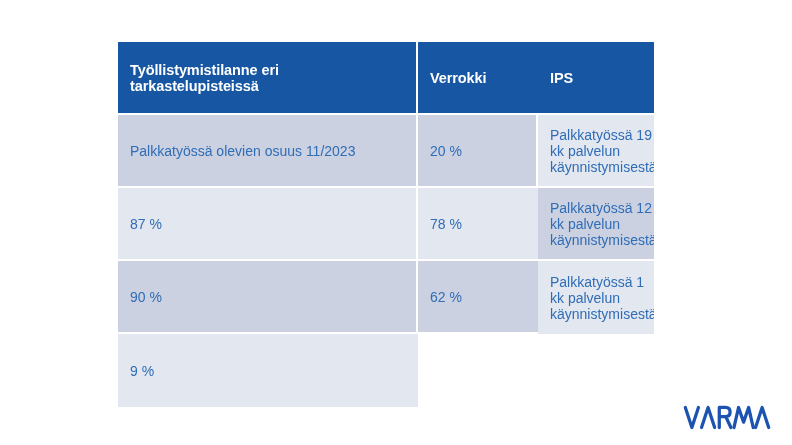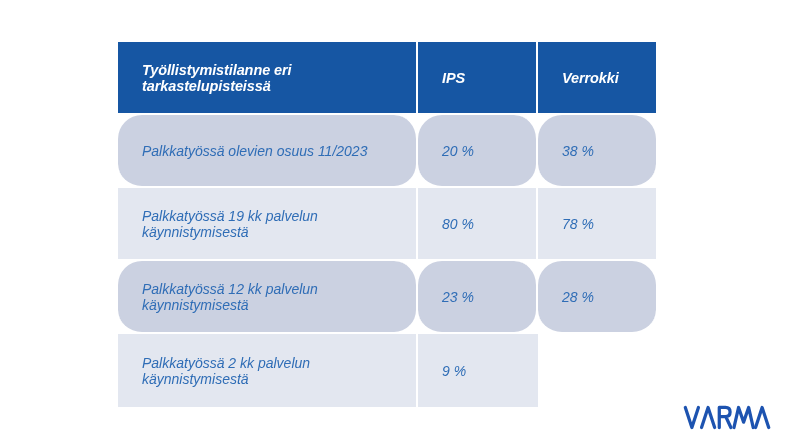--- a/index.html
+++ b/index.html
@@ -19,41 +19,40 @@
     left: 118px;
     top: 42px;
     display: grid;
     grid-template-columns: 300px 120px 118px;
     grid-auto-rows: 73px;
   }
   .cell {
     box-sizing: border-box;
     display: flex;
     align-items: center;
-    padding-left: 24px;
+    padding-left: 12px;
     padding-right: 8px;
     border-right: 2px solid #ffffff;
     border-bottom: 2px solid #ffffff;
     overflow: hidden;
-    font-style: italic;
   }
   .cell.last-col { border-right: none; }
   .cell.last-row { border-bottom: none; }
   .cell.header {
     background: var(--header-bg, #1656a3);
     color: var(--header-text, #ffffff);
     font-weight: bold;
     font-size: 14.5px;
     letter-spacing: -0.1px;
   }
   .cell.body-cell {
     color: var(--row-text, #2f6db6);
     font-size: 14px;
   }
-  .cell.dark  { background: var(--row-dark, #cbd1e1); border-radius: 24px; }
+  .cell.dark  { background: var(--row-dark, #cbd1e1); }
   .cell.light { background: var(--row-light, #e3e7f0); }
   .logo {
     position: absolute;
     left: 683px;
     top: 405px;
     width: 88px;
     height: 26px;
     color: var(--logo-blue, #1d53b0);
   }
   .logo svg { display: block; width: 88px; height: 25px; }
@@ -64,36 +63,35 @@
     clip: rect(0 0 0 0);
     white-space: nowrap;
   }
 </style>
 </head>
 <body>
 
 <div class="results-table">
 
   <div class="cell header">Työllistymistilanne eri tarkastelupisteissä</div>
+  <div class="cell header last-col">Verrokki</div>
   <div class="cell header">IPS</div>
-  <div class="cell header last-col">Verrokki</div>
 
   <div class="cell body-cell dark">Palkkatyössä olevien osuus 11/2023</div>
   <div class="cell body-cell dark">20 %</div>
-  <div class="cell body-cell dark last-col">38 %</div>
 
   <div class="cell body-cell light">Palkkatyössä 19 kk palvelun käynnistymisestä</div>
-  <div class="cell body-cell light">80 %</div>
+  <div class="cell body-cell light">87 %</div>
   <div class="cell body-cell light last-col">78 %</div>
 
   <div class="cell body-cell dark">Palkkatyössä 12 kk palvelun käynnistymisestä</div>
-  <div class="cell body-cell dark">23 %</div>
-  <div class="cell body-cell dark last-col">28 %</div>
+  <div class="cell body-cell dark">90 %</div>
+  <div class="cell body-cell dark last-col">62 %</div>
 
-  <div class="cell body-cell light last-row">Palkkatyössä 2 kk palvelun käynnistymisestä</div>
+  <div class="cell body-cell light last-row">Palkkatyössä 1 kk palvelun käynnistymisestä</div>
   <div class="cell body-cell light last-col last-row">9 %</div>
 </div>
 
 <div class="logo">
   <svg viewBox="0 0 114 32" fill="none" stroke="currentColor" stroke-width="4.2" stroke-linejoin="round" stroke-linecap="round">
     <path d="M3,3 L11.5,29 L20,3"></path>
     <path d="M24,29 L32.5,3 L41,29"></path>
     <path d="M47,29 L47,3 L55,3 Q61,3 61,9 Q61,15 55,15 L47,15 M55.5,15 L62,29"></path>
     <path d="M66,29 L72,3 L78.5,22 L85,3 L91,29"></path>
     <path d="M94,29 L102.5,3 L111,29"></path>

